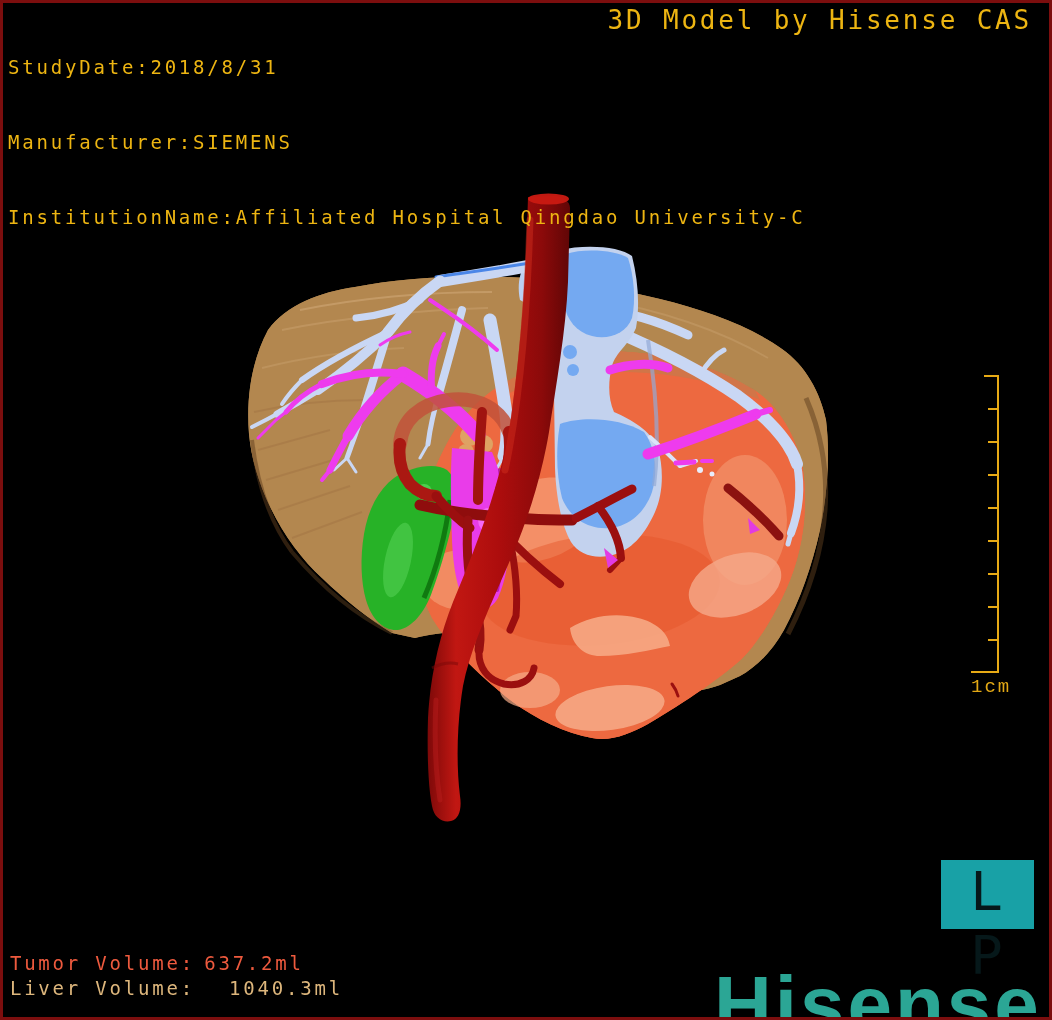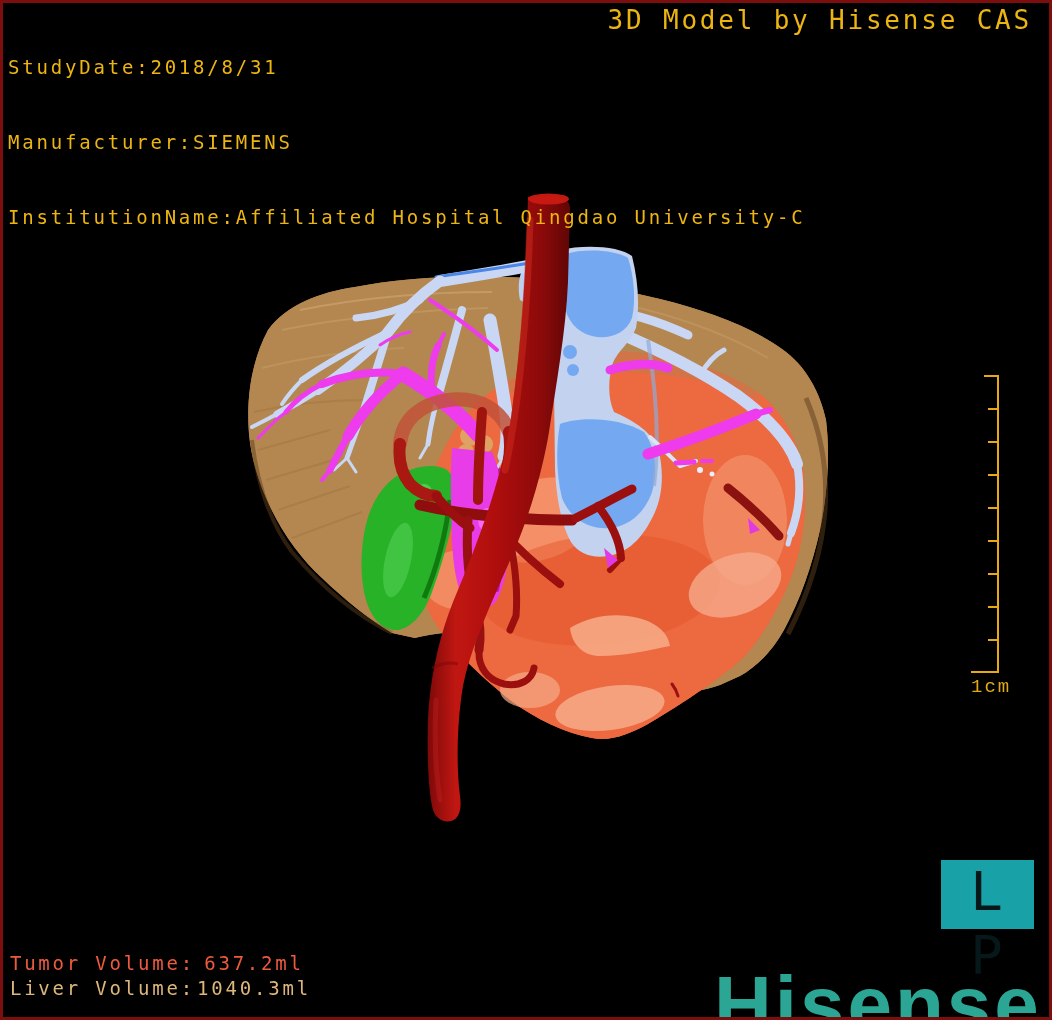--- a/index.html
+++ b/index.html
@@ -12,21 +12,21 @@
   .patient-info{position:absolute;left:8px;top:5px;z-index:20;color:#edb512;
                 font-size:19px;line-height:25px;letter-spacing:2.8px;white-space:pre;}
   .watermark{position:absolute;right:20px;top:5px;z-index:20;color:#edb512;
              font-size:26px;letter-spacing:2.8px;}
   .volumes{position:absolute;left:8px;top:951px;z-index:20;font-size:19px;
            line-height:25px;letter-spacing:2.8px;}
   .vol-row{display:flex;}
   .vol-label{display:inline-block;width:187px;text-align:right;}
   .vol-value{display:inline-block;width:118px;text-align:center;}
   .vol-tumor{color:#ee5a3e;}
-  .vol-liver{color:#ddb67c;}
+  .vol-liver{color:#ddb67c;gap:32px;}
 
   
   .scalebar{position:absolute;left:969px;top:375px;width:30px;height:300px;z-index:20;}
   .sb-line{position:absolute;right:0;top:0;width:2px;height:298px;background:#e7aa15;}
   .sb-tick{position:absolute;right:2px;height:2px;background:#e7aa15;}
   .scale-label{position:absolute;left:971px;top:676px;z-index:20;color:#e2a815;
                font-size:19px;letter-spacing:2px;font-family:Liberation Mono, monospace;}
 
   
   .orient{position:absolute;left:941px;top:860px;width:93px;height:69px;z-index:20;

